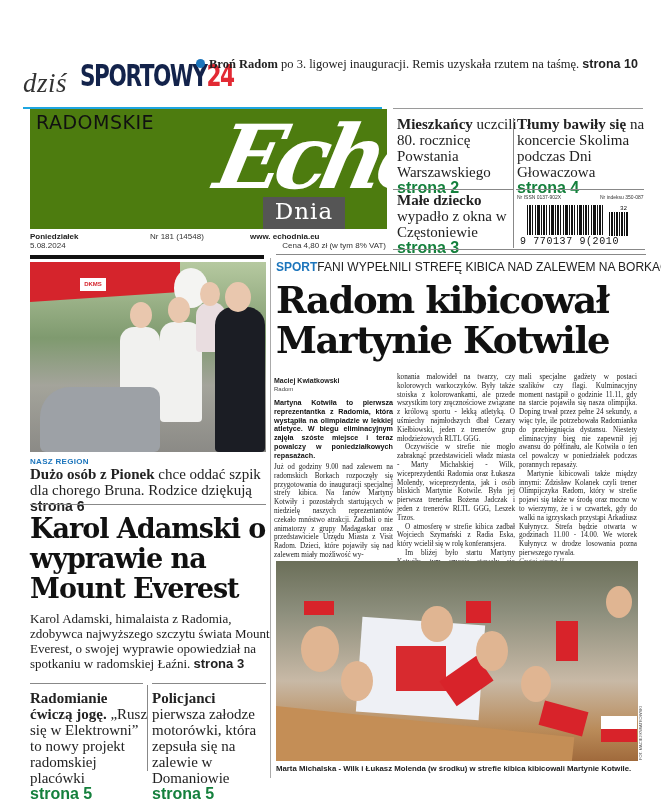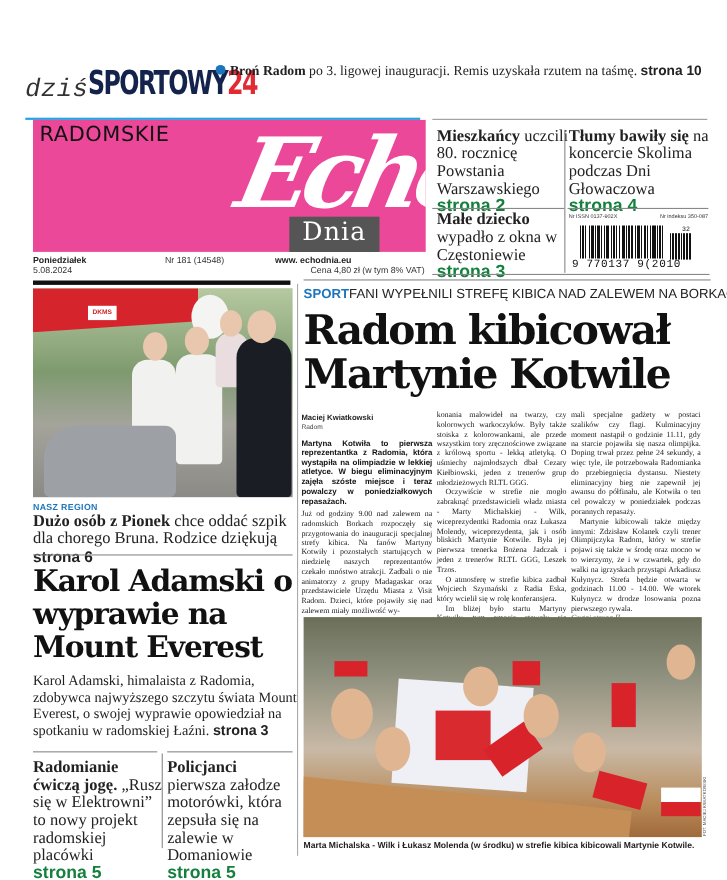--- a/index.html
+++ b/index.html
@@ -2,34 +2,34 @@
 <html><head>
 <meta charset="utf-8">
 <style>
   * { box-sizing: border-box; margin: 0; padding: 0; }
   html, body { width: 661px; height: 800px; background: #ffffff; overflow: hidden; }
   body { position: relative; font-family: "DejaVu Serif", serif; color: #1a1a1a; }
 
   .abs { position: absolute; }
 
   
-  .dzis { left: 23px; top: 68px; font-family: Liberation Mono, monospace; font-style: italic; font-size: 23px; color: #333; letter-spacing: 0.5px; }
+  .dzis { left: 23px; top: 68px; font-family: Liberation Serif, serif; font-style: italic; font-size: 27px; color: #333; letter-spacing: 0.5px; }
   .sportowy { left: 80px; top: 58px; font-family: "DejaVu Sans", sans-serif; font-weight: bold; font-size: 30px; letter-spacing: -2px; color: #13234b; transform: scaleX(0.72); transform-origin: left top; white-space: nowrap; }
   .sportowy .n24 { color: #e22a34; }
   .promo-list { left: 196px; top: 56px; width: 462px; }
   .promo-item { font-size: 12.5px; line-height: 16px; white-space: nowrap; font-family: "Liberation Serif", serif; color: #222; }
   .promo-item .dot { display: inline-block; width: 9px; height: 9px; border-radius: 50%; background: #1c75bc; margin-right: 4px; vertical-align: 0px; }
   .promo-item b.lead { font-weight: bold; }
   .promo-item .pg { font-family: "Liberation Sans", sans-serif; font-weight: bold; }
 
   .rule-blue { left: 23px; top: 107px; width: 359px; height: 2px; background: #1ea6e0; }
   .rule-grey-top { left: 393px; top: 108px; width: 250px; height: 1px; background: #9a9a9a; }
 
   
-  .masthead { left: 30px; top: 109px; width: 357px; height: 120px; background: #ec4899; overflow: hidden; }
+  .masthead { left: 30px; top: 109px; width: 357px; height: 120px; background: #4d7c0f; overflow: hidden; }
   .radomskie { left: 6px; top: 2px; font-family: "DejaVu Sans", sans-serif; font-size: 19px; letter-spacing: 0.5px; color: #111; }
   .echo { left: 188px; top: -4px; font-family: "DejaVu Serif", serif; font-style: italic; font-weight: bold; font-size: 88px; color: #ffffff; letter-spacing: -8px; transform: skewX(-12deg); white-space: nowrap; }
   .dnia { left: 233px; top: 88px; width: 82px; height: 39px; background: #555; color: #fff; font-family: "DejaVu Serif", serif; font-size: 23px; line-height: 29px; text-align: center; letter-spacing: 1px; }
 
   .meta-day { left: 30px; top: 232px; font-family: "Liberation Sans", sans-serif; font-weight: bold; font-size: 8px; color: #222; }
   .meta-date { left: 30px; top: 241px; font-family: "Liberation Sans", sans-serif; font-size: 8px; color: #333; }
   .meta-nr { left: 150px; top: 232px; font-family: "Liberation Sans", sans-serif; font-size: 8px; color: #333; }
   .meta-www { left: 250px; top: 232px; width: 136px; text-align: left; font-family: "Liberation Sans", sans-serif; font-weight: bold; font-size: 8px; color: #222; }
   .meta-price { left: 250px; top: 241px; width: 136px; text-align: right; font-family: "Liberation Sans", sans-serif; font-size: 8px; color: #333; }
 

